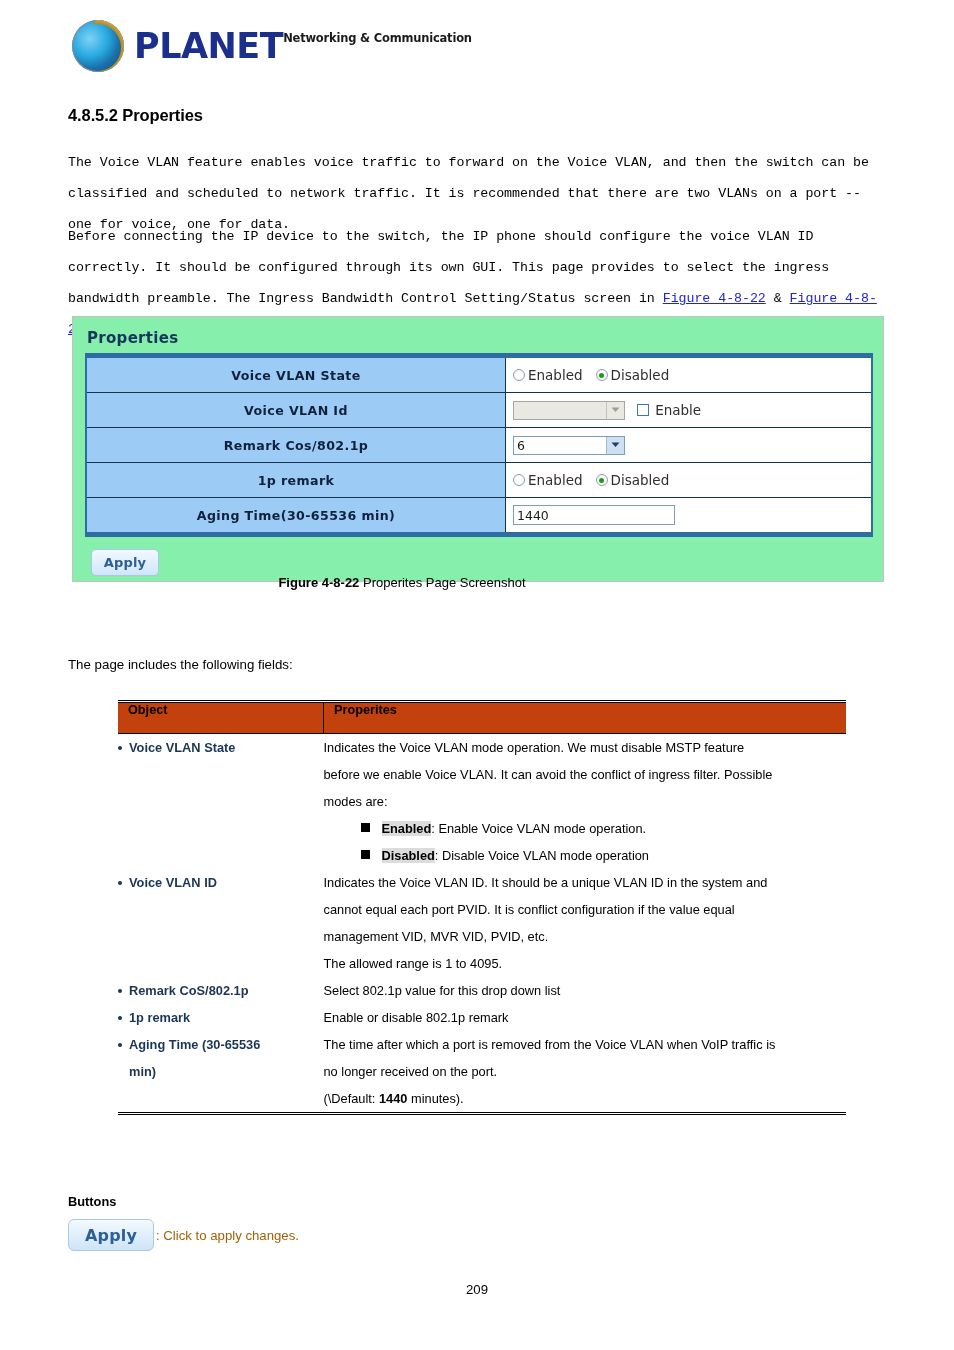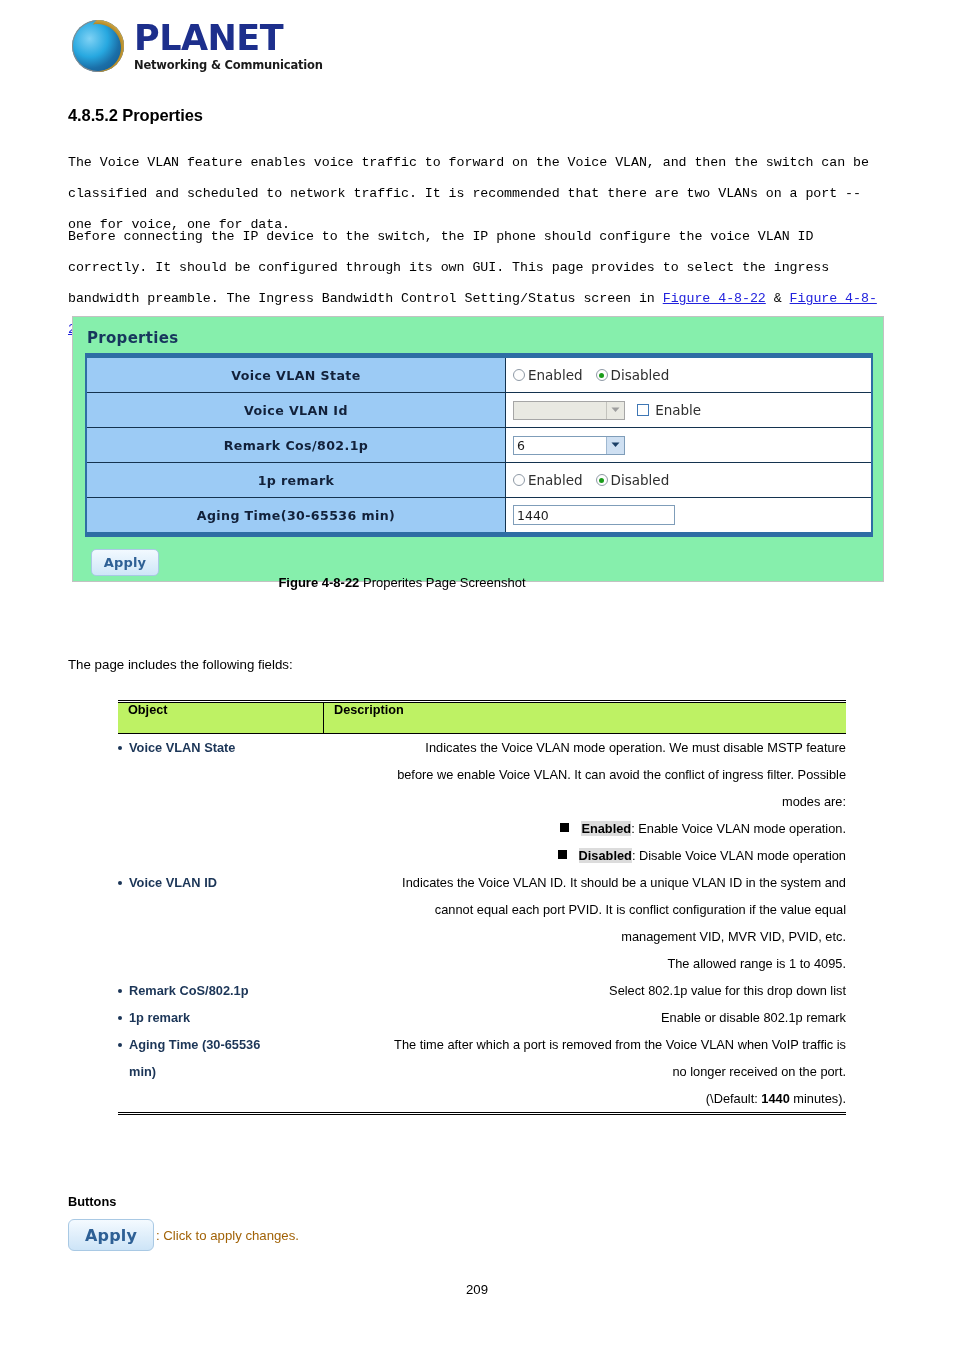--- a/index.html
+++ b/index.html
@@ -63,21 +63,21 @@
     top: 10px;
     width: 26px;
     height: 34px;
     background: #2fa7e2;
     clip-path: polygon(70% 0%, 100% 22%, 84% 46%, 100% 64%, 74% 100%, 30% 100%, 8% 62%, 16% 22%);
     opacity: .0;
   }
   .logo-text {
     margin-left: 10px;
     display: flex;
-    flex-direction: column;
+    flex-direction: row;
     justify-content: center;
   }
   .logo-word {
     font-family: "DejaVu Sans", sans-serif;
     font-weight: bold;
     font-size: 35px;
     letter-spacing: -0.5px;
     color: #1d2f8c;
     line-height: 1;
   }
@@ -234,40 +234,39 @@
   .desc-table {
     position: absolute; left: 118px; top: 700px;
     width: 728px; border-collapse: collapse; table-layout: fixed;
     border-top: 3px double #000;
     border-bottom: 3px double #000;
   }
   .desc-table th, .desc-table td {
     border: none; vertical-align: top; padding: 0;
   }
   .desc-table thead th {
-    background: #bef264;
+    background: #c2410c;
     height: 30px;
     font-size: 12.7px;
     font-weight: bold;
     text-align: left;
     padding: 0 0 0 10px;
     color: #000;
     border-bottom: 1px solid #000;
   }
   .desc-table thead th.c1 { width: 195px; border-right: 1px solid #000; }
   .obj-cell {
     width: 195px;
     border-right: 1px solid #000;
     border-bottom: 1px solid #000;
     padding: 11px 6px 10px 10px;
   }
   .desc-cell {
     border-bottom: 1px solid #000;
     padding: 11px 8px 10px 14px;
-    text-align: right;
   }
   tr.last .obj-cell, tr.last .desc-cell { border-bottom: none; }
   .obj-line {
     display: flex; align-items: flex-start; gap: 7px;
     font-size: 12.8px; font-weight: bold; color: #1b3557;
     line-height: 27px;
   }
   .obj-line .bullet {
     width: 4px; height: 4px; border-radius: 50%; background: #1b3557;
     margin-top: 12px; flex: 0 0 auto;
@@ -411,21 +410,21 @@
   </div>
 
   <div class="caption"><b>Figure 4-8-22</b><span> Properites Page Screenshot</span></div>
 
   <div class="fields-intro">The page includes the following fields:</div>
 
   <table class="desc-table">
     <thead>
       <tr>
         <th class="c1">Object</th>
-        <th>Description</th>
+        <th>Properites</th>
       </tr>
     </thead>
     <tbody>
       <tr>
         <td class="obj-cell">
           <div class="obj-line">
               <span class="bullet"></span>
               <span>Voice VLAN State</span>
             </div>
         </td>

